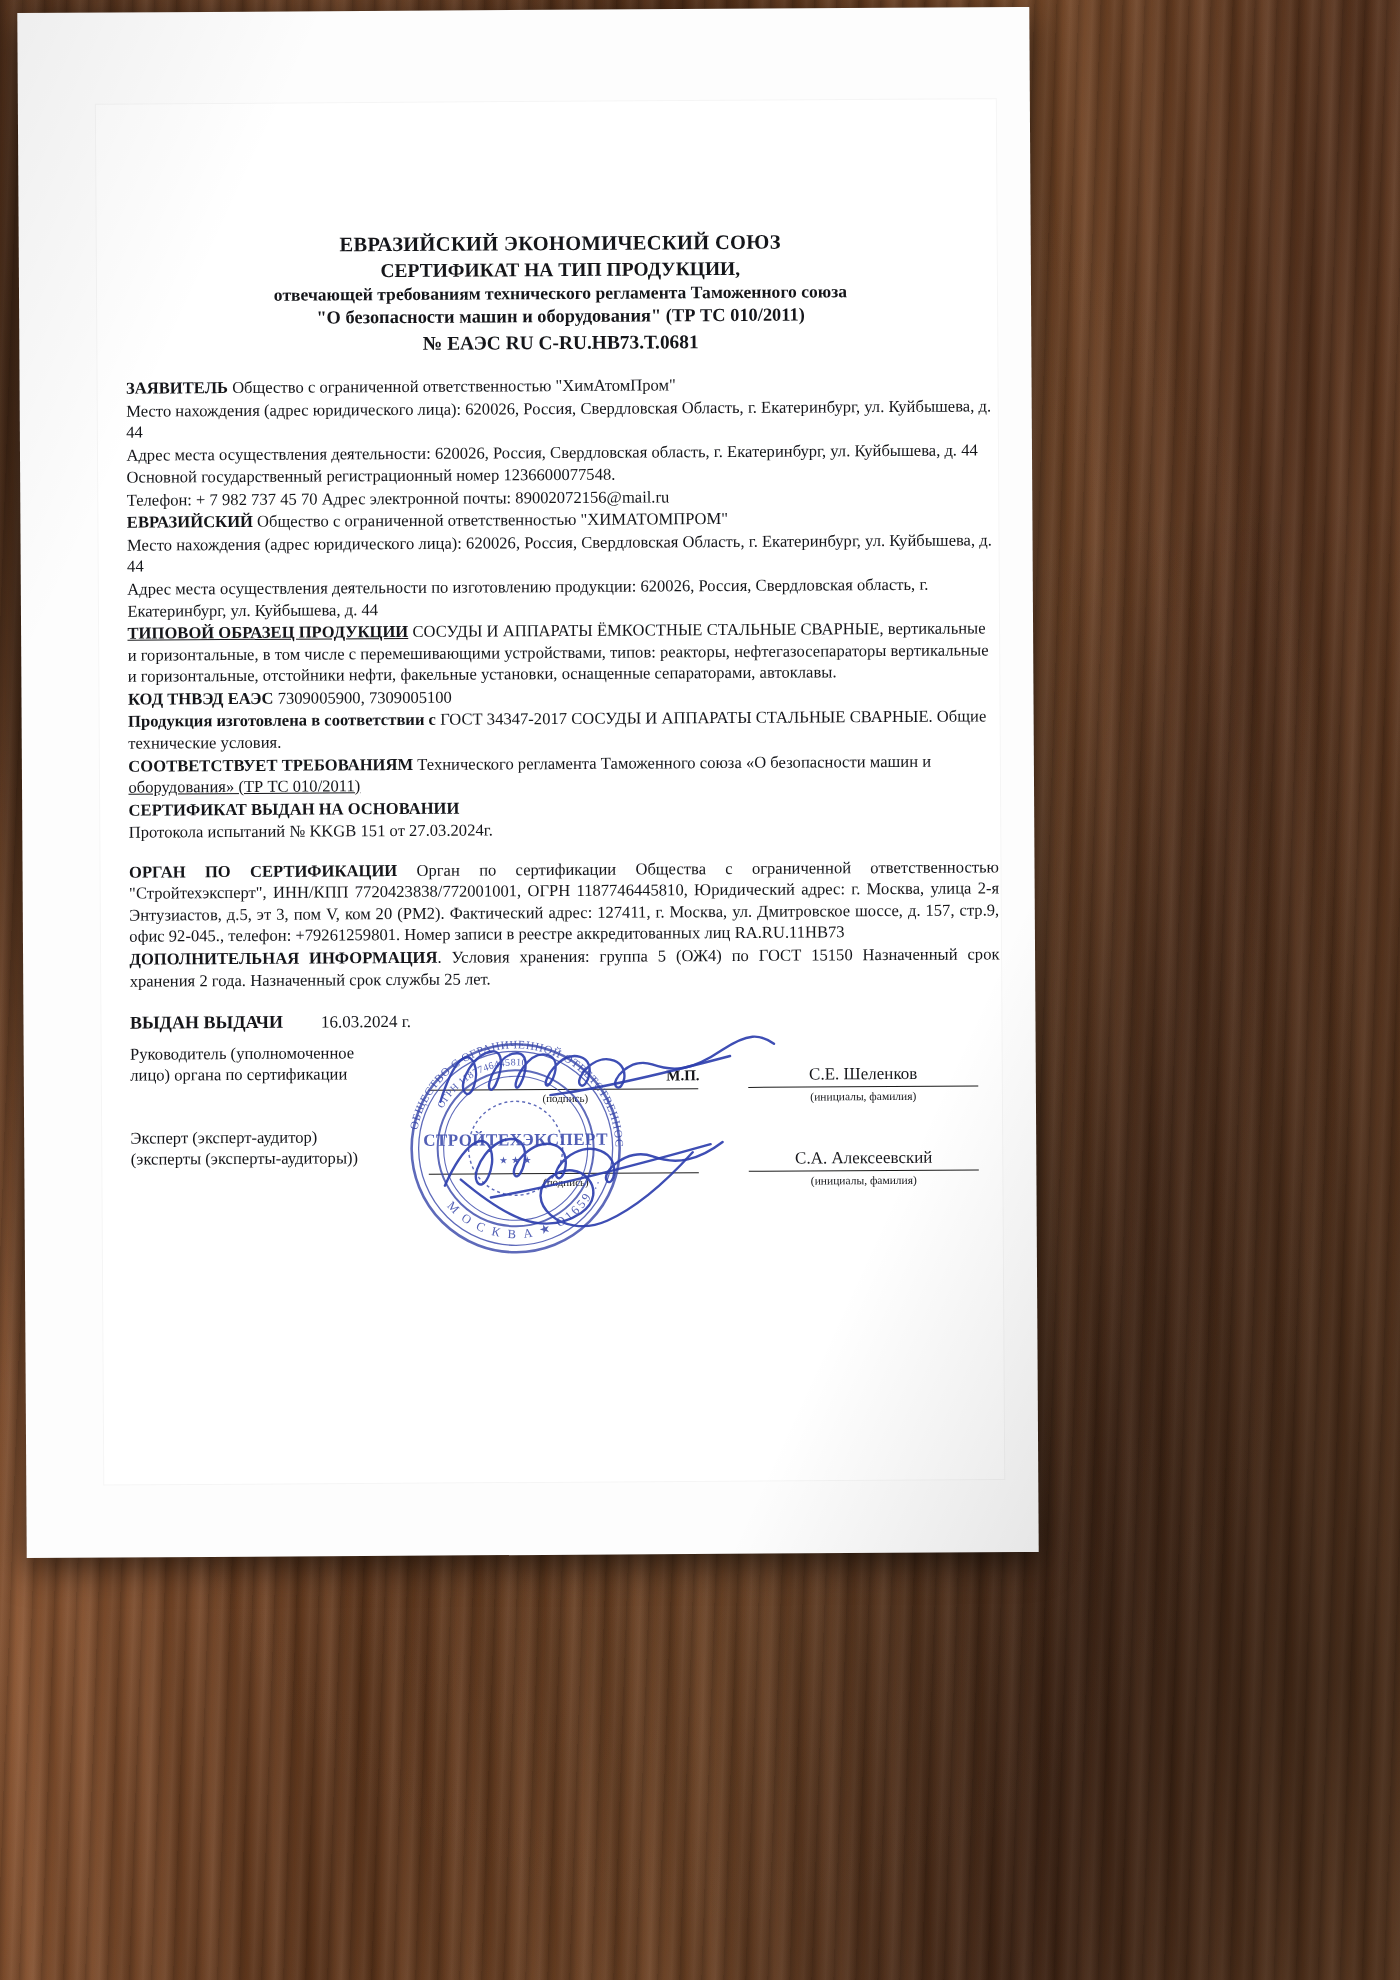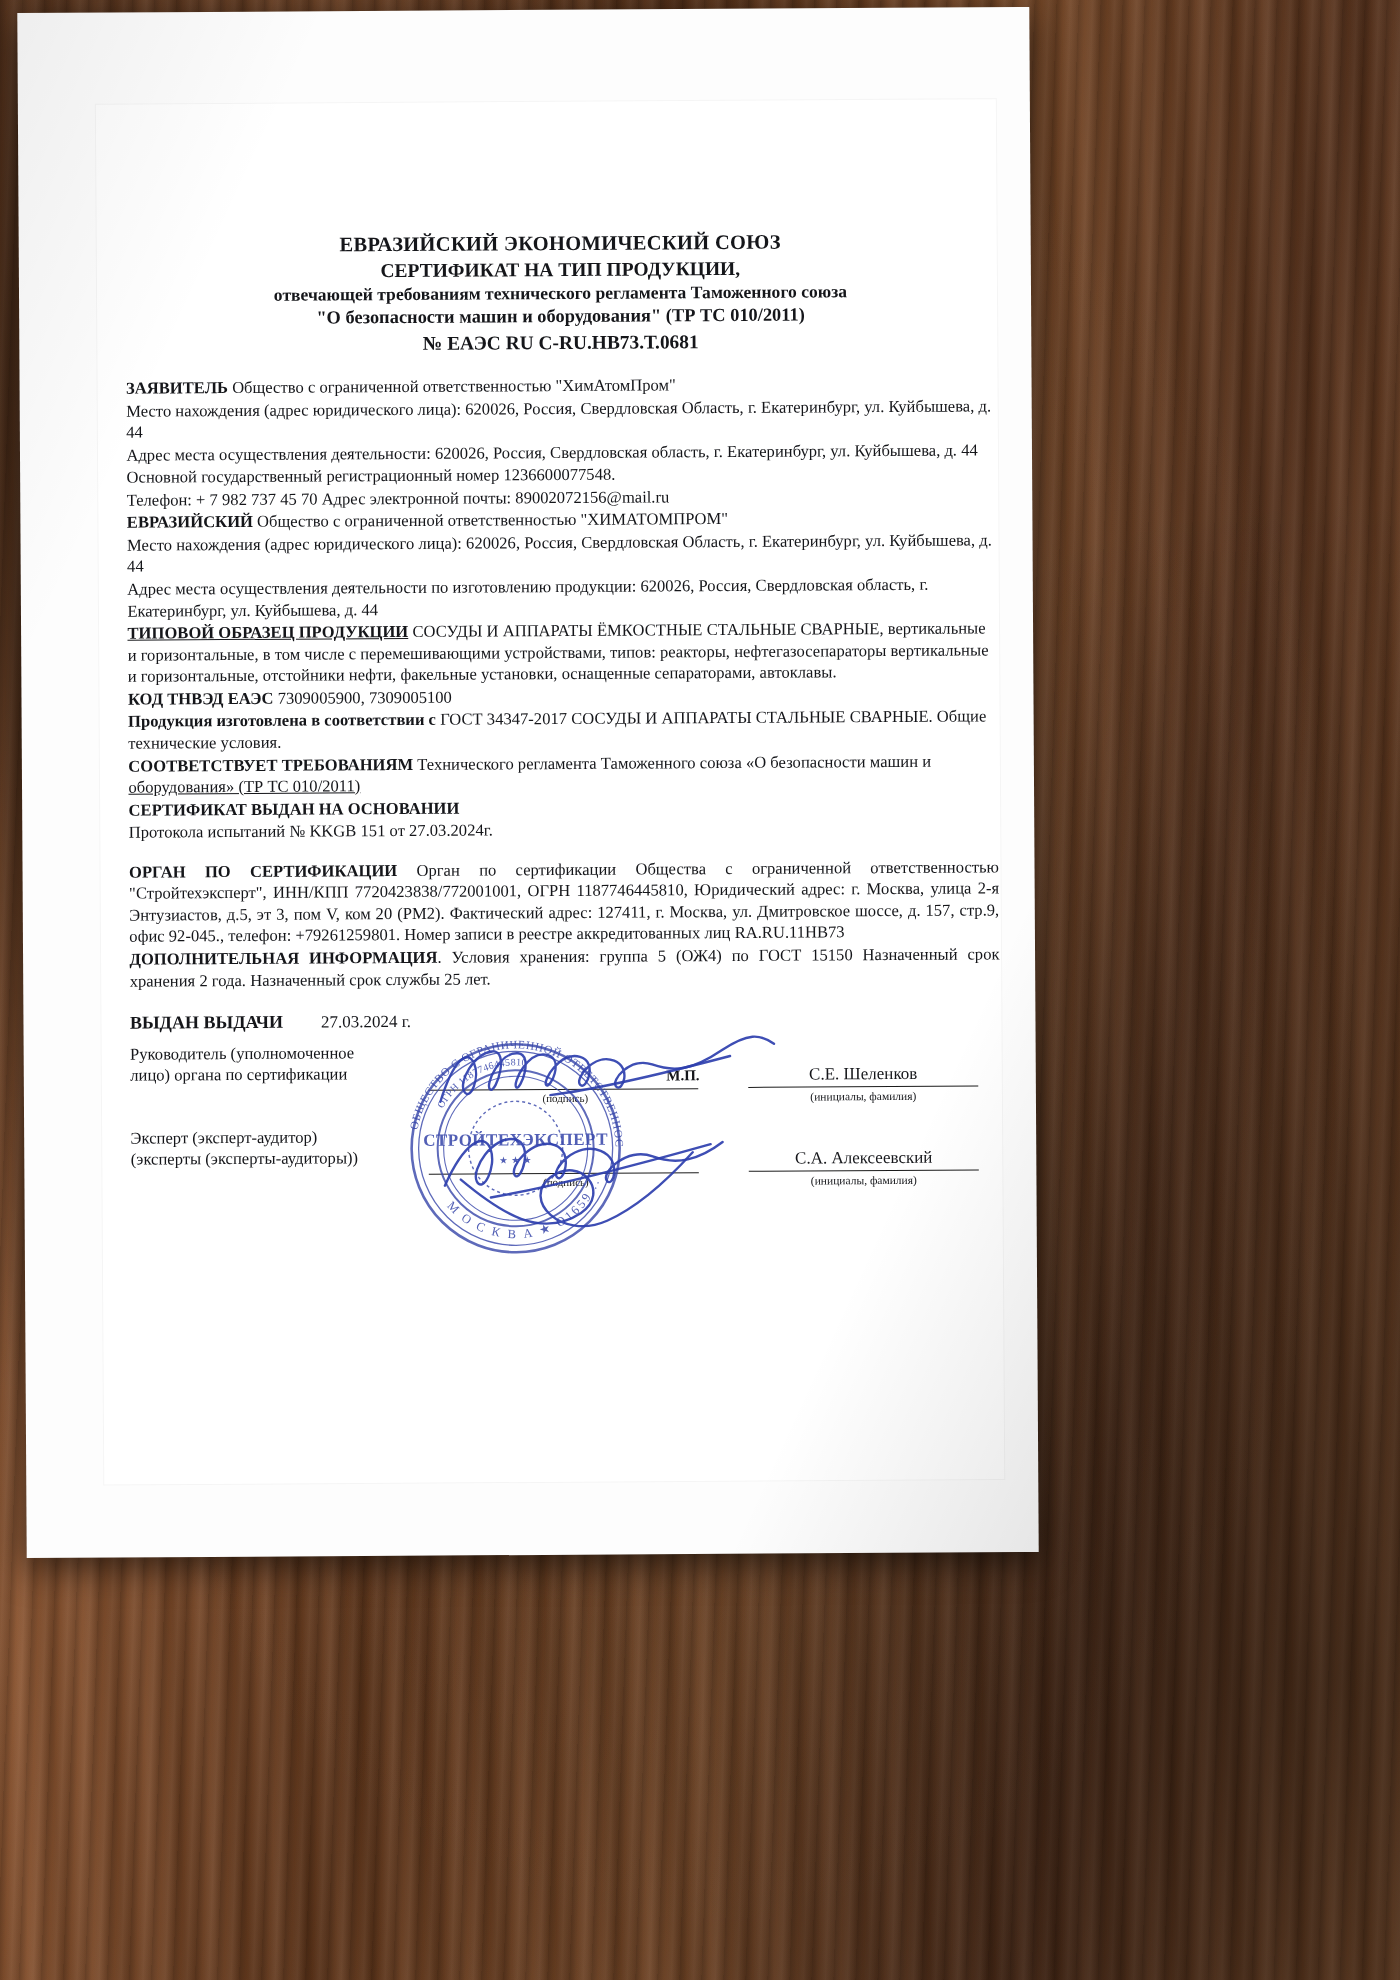--- a/index.html
+++ b/index.html
@@ -192,21 +192,21 @@
     <div class="p"><b>СЕРТИФИКАТ ВЫДАН НА ОСНОВАНИИ</b></div>
     <div class="p">Протокола испытаний № KKGB 151 от 27.03.2024г.</div>
 
     <div class="gap-md"></div>
 
     <div class="p just"><b>ОРГАН ПО СЕРТИФИКАЦИИ</b><span> Орган по сертификации Общества с ограниченной ответственностью "Стройтехэксперт", ИНН/КПП 7720423838/772001001, ОГРН 1187746445810, Юридический адрес: г. Москва, улица 2-я Энтузиастов, д.5, эт 3, пом V, ком 20 (РМ2). Фактический адрес: 127411, г. Москва, ул. Дмитровское шоссе, д. 157, стр.9, офис 92-045., телефон: +79261259801.  Номер записи в реестре аккредитованных лиц RA.RU.11HB73</span></div>
 
     <div class="p just"><b>ДОПОЛНИТЕЛЬНАЯ ИНФОРМАЦИЯ</b><span>. Условия хранения: группа 5 (ОЖ4) по ГОСТ 15150 Назначенный срок хранения 2 года. Назначенный срок службы 25 лет.</span></div>
 
     <div class="issue-row">
-      <span>ВЫДАН ВЫДАЧИ</span><span class="date">27.03.2024 г.</span>
+      <span>ВЫДАН ВЫДАЧИ</span><span class="date">16.03.2024 г.</span>
     </div>
 
     <div class="sign-area">
 
       <div class="sign-left">
         <div>Руководитель (уполномоченное</div>
         <div>лицо) органа по сертификации</div>
       </div>
 
       <div class="sign-left-2">

